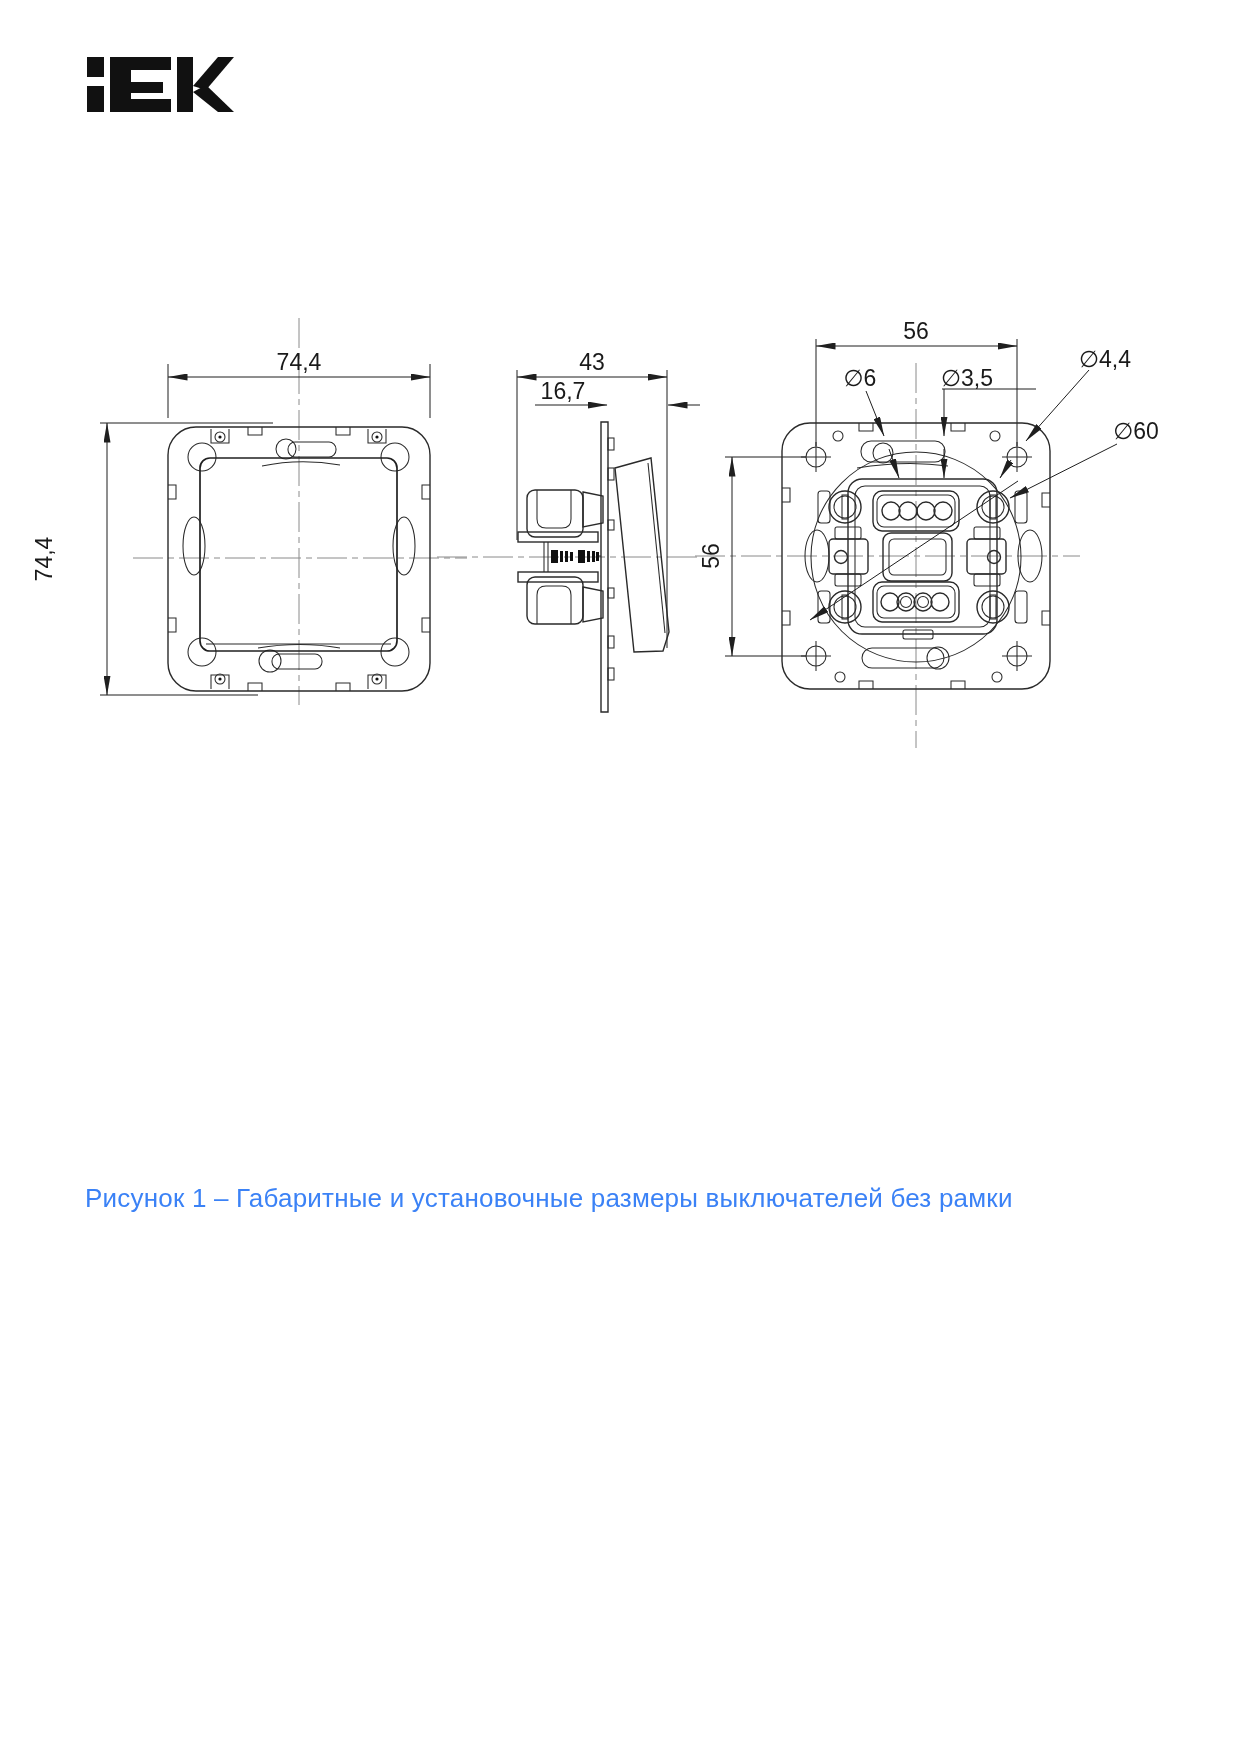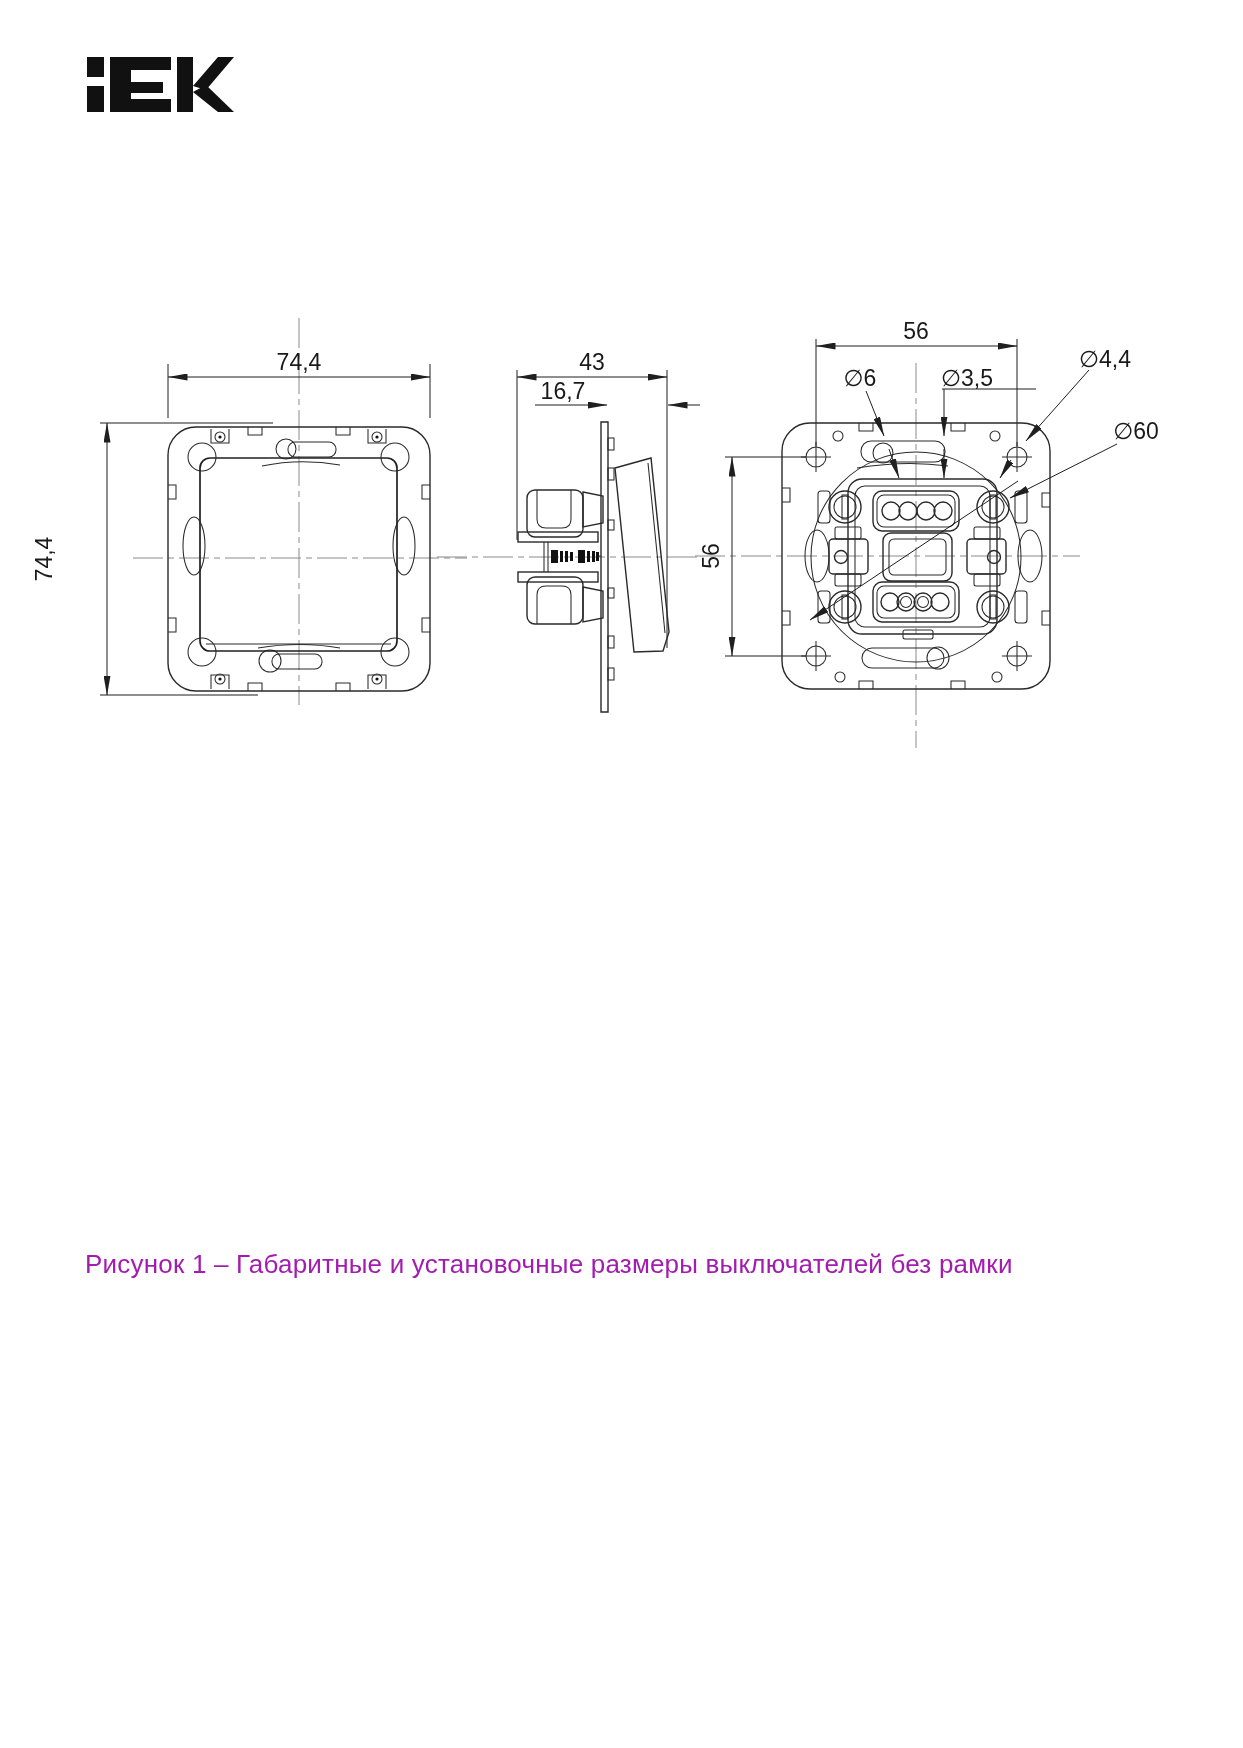--- a/index.html
+++ b/index.html
@@ -2,21 +2,21 @@
 <html><head>
 <meta charset="utf-8">
 <style>
   html,body{margin:0;padding:0;background:#e8e8e8;}
   .page{
     width:1243px;height:1748px;background:#ffffff;position:relative;
     margin:0 auto;font-family:"Liberation Sans",sans-serif;overflow:hidden;
   }
   .page svg{position:absolute;left:0;top:0;}
   .caption{
-    position:absolute;left:85px;top:1249px;font-size:26px;color:#a21caf;
+    position:absolute;left:85px;top:1183px;font-size:26px;color:#3b82f6;
     letter-spacing:0.2px;white-space:nowrap;
   }
   svg text{font-family:"Liberation Sans",sans-serif;fill:#1a1a1a;}
   .dimtxt{font-size:23px;}
   .obj{stroke:#2a2a2a;fill:none;stroke-width:1.4;}
   .thin{stroke:#2a2a2a;fill:none;stroke-width:1.05;}
   .bold{stroke:#202020;fill:none;stroke-width:1.7;}
   .dim{stroke:#1f1f1f;fill:none;stroke-width:1;}
   .cl{stroke:#8a8a8a;fill:none;stroke-width:1;stroke-dasharray:30 5 6 5;}
   .blk{fill:#111;stroke:none;}

